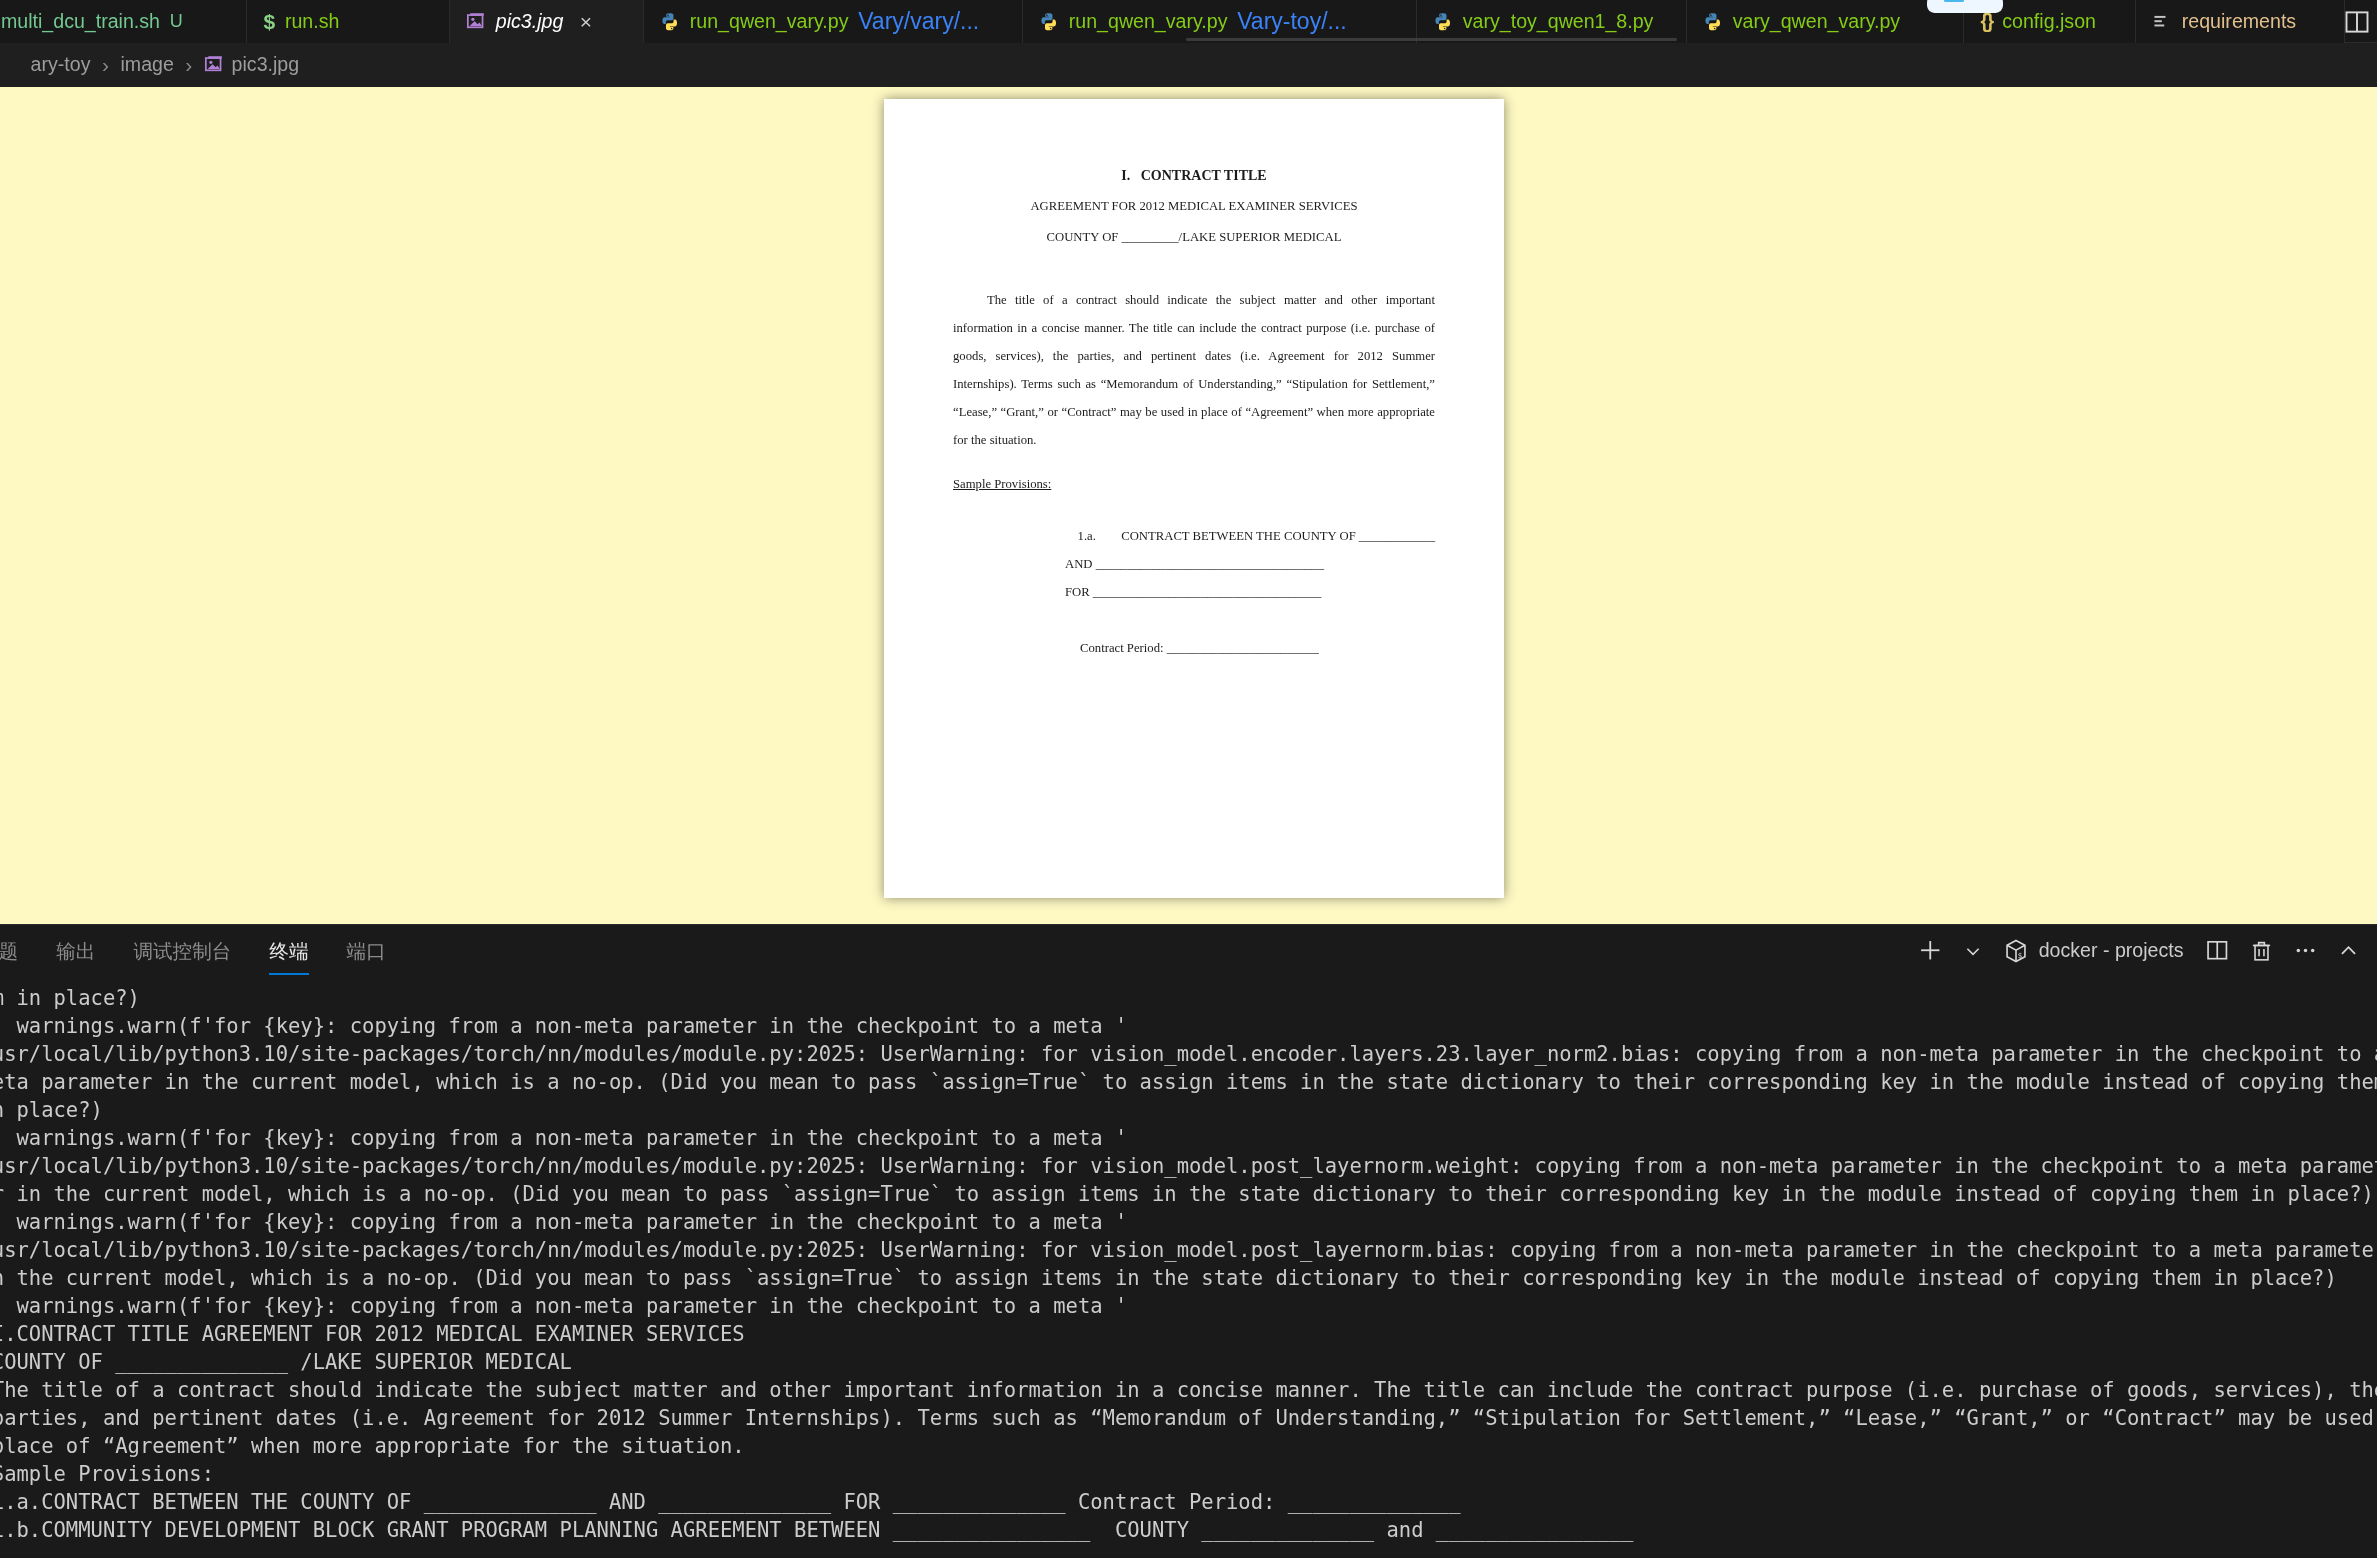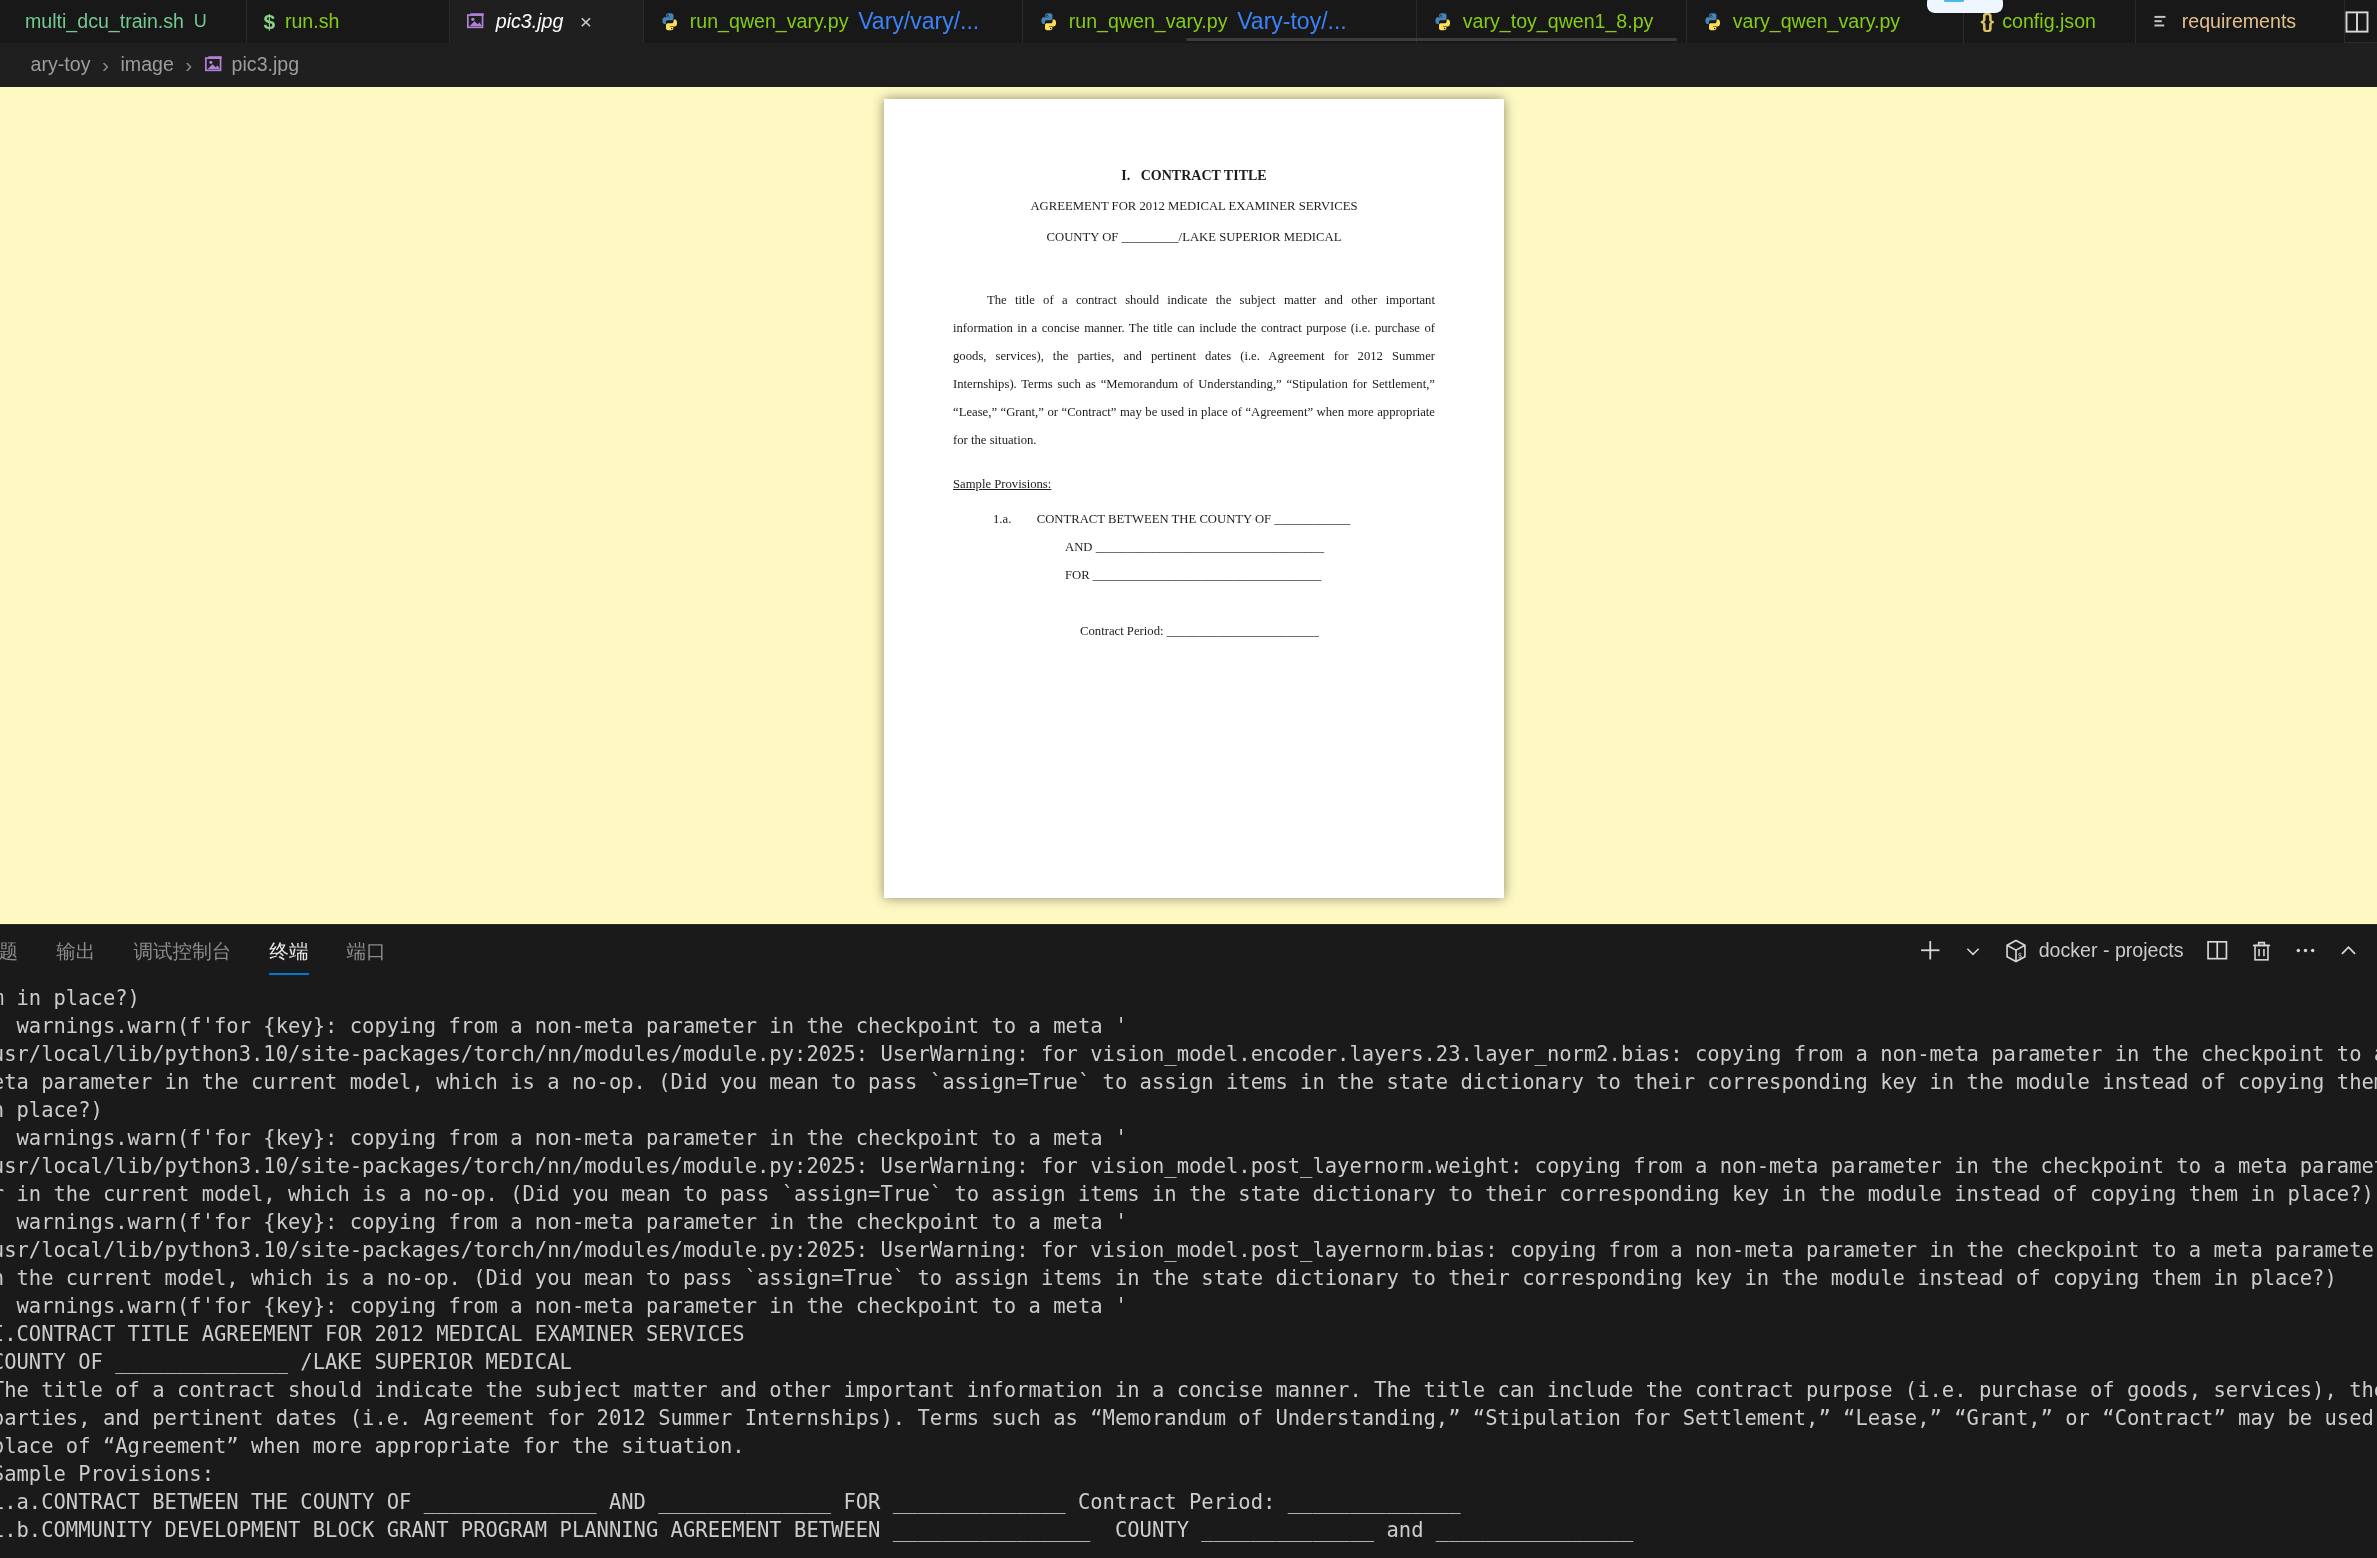--- a/index.html
+++ b/index.html
@@ -47,21 +47,21 @@
             background:#fef9c3; }
   .page { position:absolute; left:884px; top:11.5px; width:620px; height:799px;
           background:#ffffff; color:#1c1c1c; font-family:"Liberation Serif", serif;
           font-size:12.7px; padding:69px 69px 0 69px; box-shadow:0 0 11.5px rgba(0,0,0,.45); }
   .doc-line { white-space:pre-wrap; }
   .doc-center { text-align:center; }
   .doc-heading { font-weight:bold; font-size:14px; }
   .doc-sub { margin-top:15.5px; }
   .doc-para { margin-top:41px; text-align:justify; line-height:28px; text-indent:34px; }
   .doc-sample { margin-top:23px; text-decoration:underline; }
-  .doc-1a1 { margin-top:13px; margin-left:40px; line-height:28px; }
+  .doc-1a1 { margin-top:30px; margin-left:40px; line-height:28px;text-align:right; }
   .doc-1a2 { margin-left:112px; line-height:28px; }
   .doc-cp  { margin-top:28px; margin-left:127px; line-height:28px; }
   .doc-1b  { margin-top:43px; margin-left:40px; width:409px; line-height:15.5px; }
   .doc-1b .first { white-space:pre-wrap; }
   .doc-1b .cline { text-align:center; white-space:pre-wrap; }
 
   
   .panel { position:absolute; left:0; top:924px; width:2377px; height:635px;
            background:#1a1a1a; border-top:0.8px solid #2b2b2b; }
   .panel-tabs { position:absolute; left:-21px; top:0; height:51px; display:flex;
@@ -82,21 +82,21 @@
 
   svg { display:block; }
 </style>
 </head>
 <body>
 
 <div class="win">
 
   <div class="tabbar">
 
-    <div class="tab" style="width:247px; padding-left:25px;">
+    <div class="tab" style="width:247px; padding-left:1px;">
       <span class="tlabel green">multi_dcu_train.sh</span>
       <span class="tbadge green">U</span>
     </div>
 
     <div class="tab" style="width:203px;">
       <span class="ticon dollar">$</span>
       <span class="tlabel">run.sh</span>
     </div>
 
     <div class="tab active" style="width:194px;">

